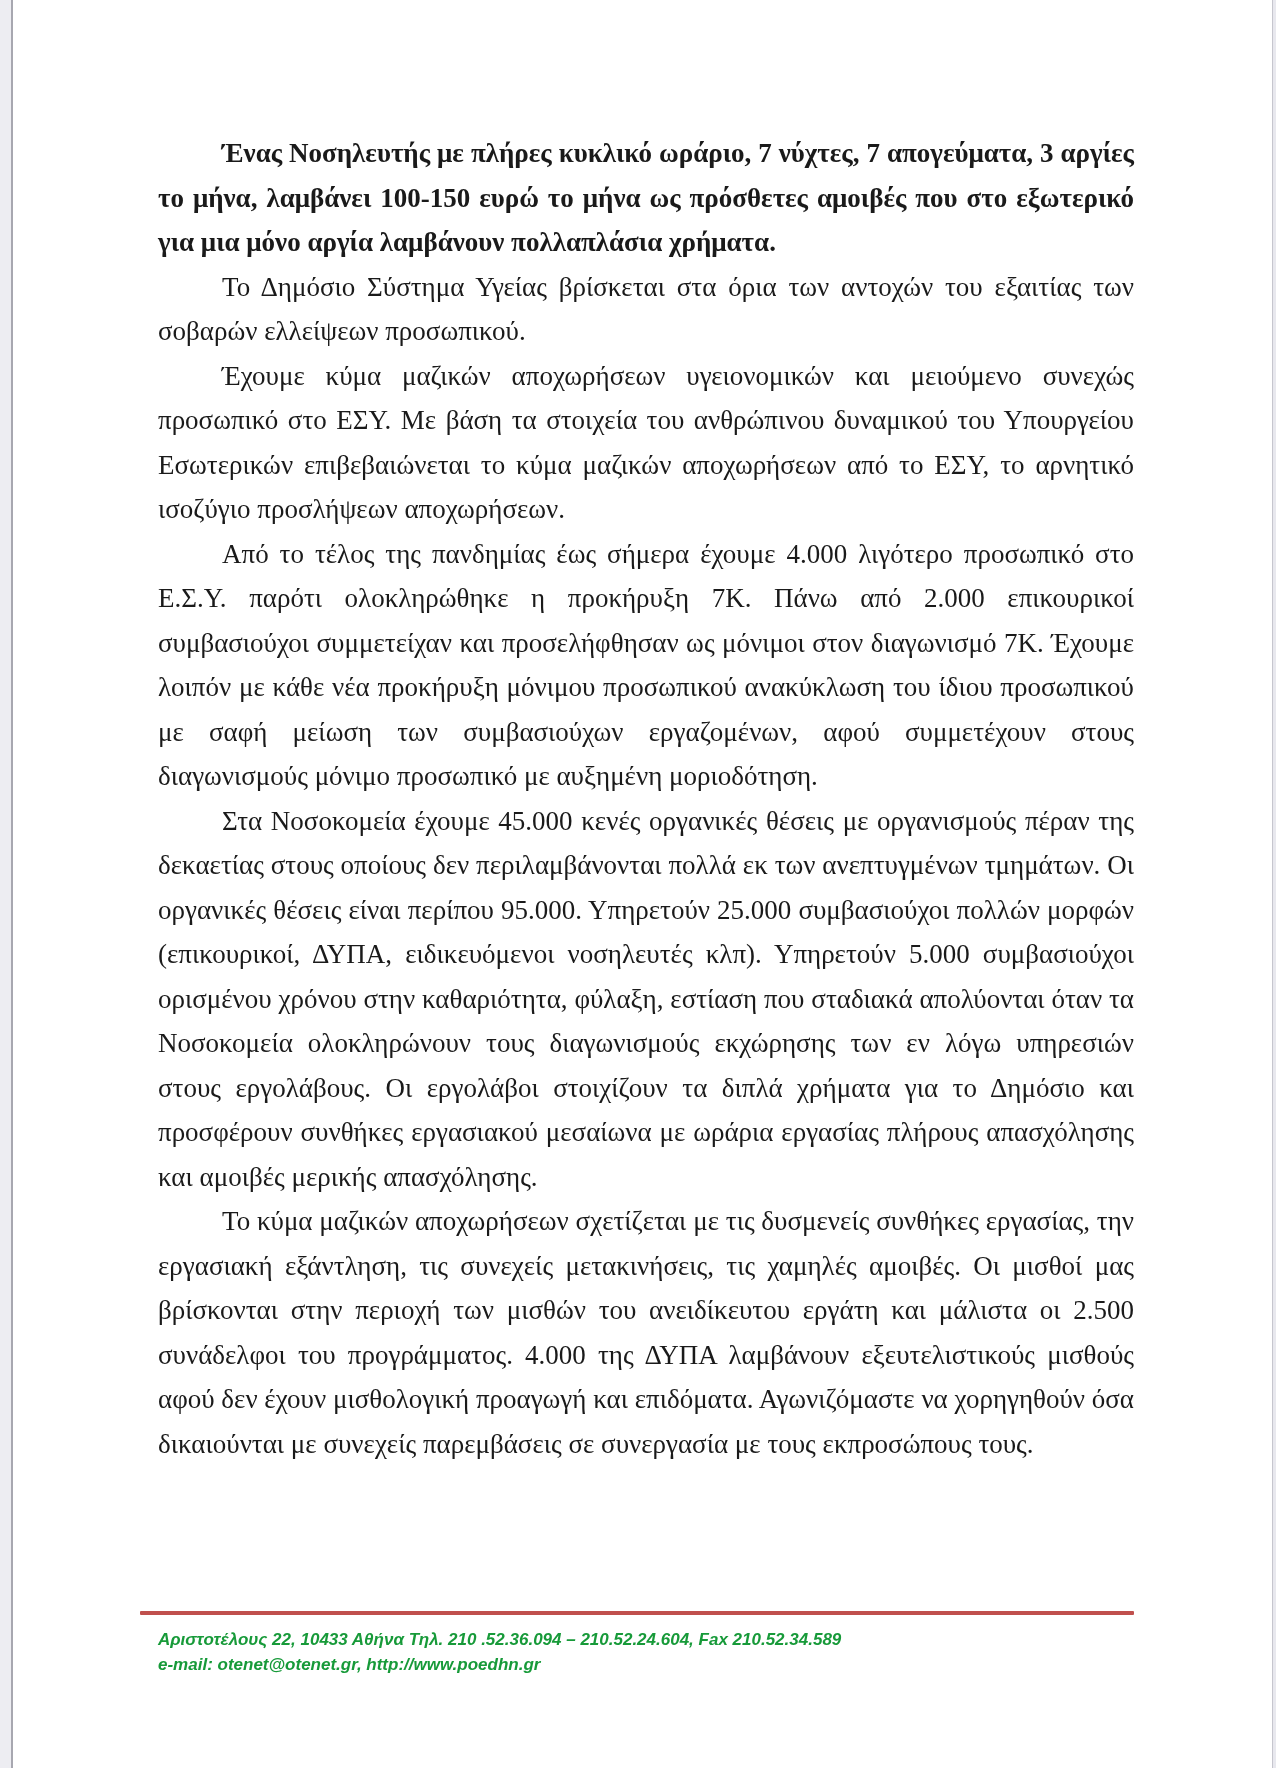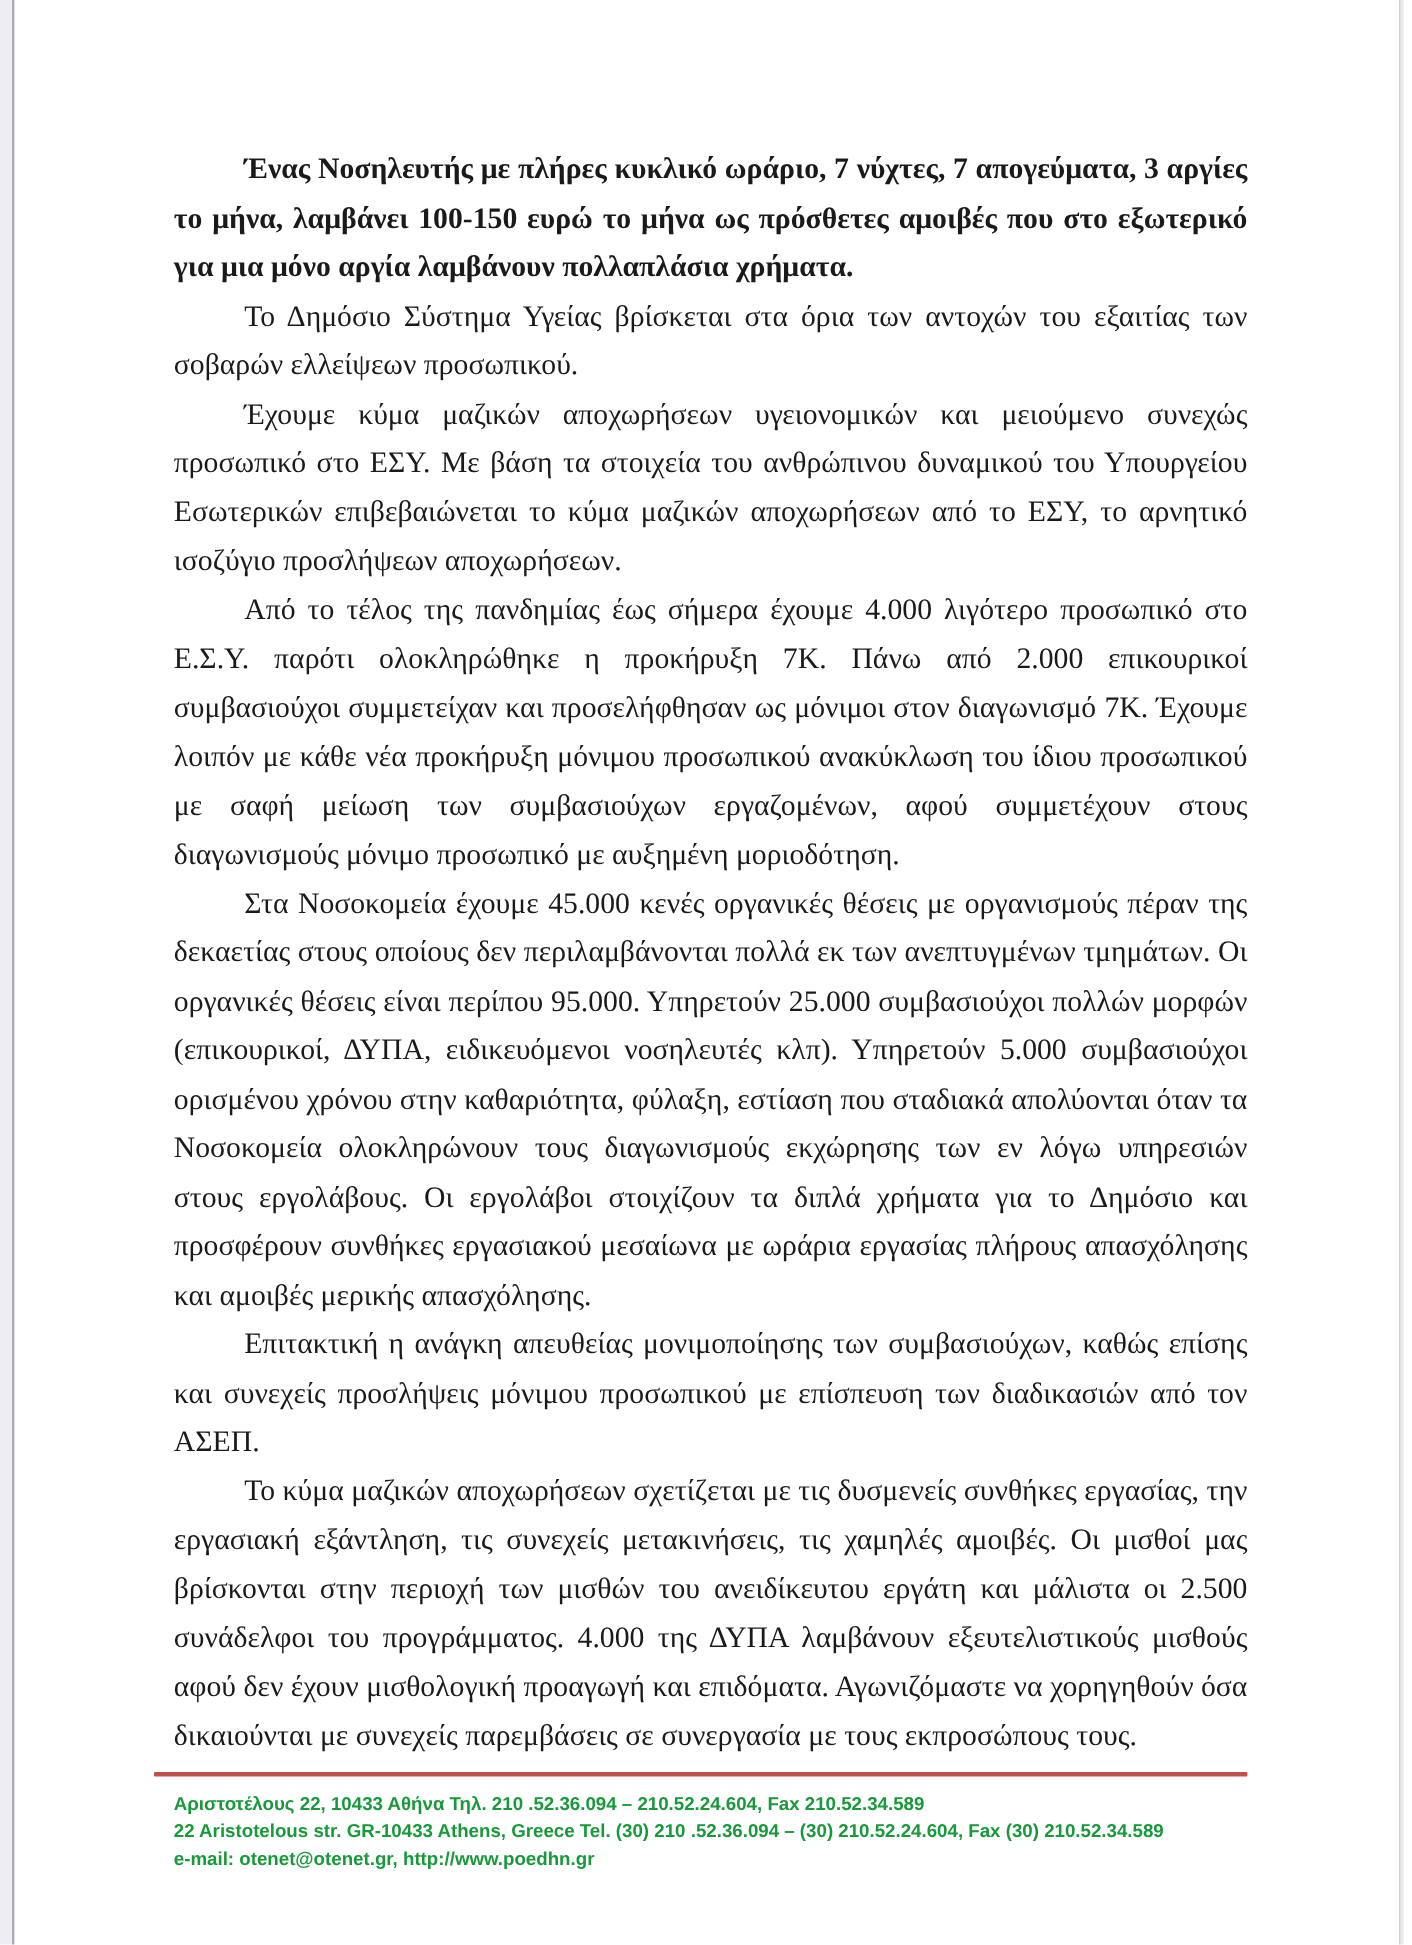--- a/index.html
+++ b/index.html
@@ -60,41 +60,40 @@
     left: 158px;
     top: 1627px;
     width: 1000px;
     font-family: "Liberation Sans", sans-serif;
     font-weight: bold;
     font-size: 17px;
     line-height: 25px;
   }
   .footer-text div {
     white-space: nowrap;
+    font-style: italic;
   }
 </style>
 </head>
 <body>
 
 <div class="page">
 
   <div class="edge-left"></div>
   <div class="edge-right"></div>
 
   <main class="content" style="color: rgb(26, 26, 26);">
     <p class="lead">Ένας Νοσηλευτής με πλήρες κυκλικό ωράριο, 7 νύχτες, 7 απογεύματα, 3 αργίες το μήνα, λαμβάνει 100-150 ευρώ το μήνα ως πρόσθετες αμοιβές που στο εξωτερικό για μια μόνο αργία λαμβάνουν πολλαπλάσια χρήματα.</p>
     <p>Το Δημόσιο Σύστημα Υγείας βρίσκεται στα όρια των αντοχών του εξαιτίας των σοβαρών ελλείψεων προσωπικού.</p>
     <p>Έχουμε κύμα μαζικών αποχωρήσεων υγειονομικών και μειούμενο συνεχώς προσωπικό στο ΕΣΥ. Με βάση τα στοιχεία του ανθρώπινου δυναμικού του Υπουργείου Εσωτερικών επιβεβαιώνεται το κύμα μαζικών αποχωρήσεων από το ΕΣΥ, το αρνητικό ισοζύγιο προσλήψεων αποχωρήσεων.</p>
     <p>Από το τέλος της πανδημίας έως σήμερα έχουμε 4.000 λιγότερο προσωπικό στο Ε.Σ.Υ. παρότι ολοκληρώθηκε η προκήρυξη 7Κ. Πάνω από 2.000 επικουρικοί συμβασιούχοι συμμετείχαν και προσελήφθησαν ως μόνιμοι στον διαγωνισμό 7Κ. Έχουμε λοιπόν με κάθε νέα προκήρυξη μόνιμου προσωπικού ανακύκλωση του ίδιου προσωπικού με σαφή μείωση των συμβασιούχων εργαζομένων, αφού συμμετέχουν στους διαγωνισμούς μόνιμο προσωπικό με αυξημένη μοριοδότηση.</p>
     <p>Στα Νοσοκομεία έχουμε 45.000 κενές οργανικές θέσεις με οργανισμούς πέραν της δεκαετίας στους οποίους δεν περιλαμβάνονται πολλά εκ των ανεπτυγμένων τμημάτων. Οι οργανικές θέσεις είναι περίπου 95.000. Υπηρετούν 25.000 συμβασιούχοι πολλών μορφών (επικουρικοί, ΔΥΠΑ, ειδικευόμενοι νοσηλευτές κλπ). Υπηρετούν 5.000 συμβασιούχοι ορισμένου χρόνου στην καθαριότητα, φύλαξη, εστίαση που σταδιακά απολύονται όταν τα Νοσοκομεία ολοκληρώνουν τους διαγωνισμούς εκχώρησης των εν λόγω υπηρεσιών στους εργολάβους. Οι εργολάβοι στοιχίζουν τα διπλά χρήματα για το Δημόσιο και προσφέρουν συνθήκες εργασιακού μεσαίωνα με ωράρια εργασίας πλήρους απασχόλησης και αμοιβές μερικής απασχόλησης.</p>
-    <p>Επιτακτική η ανάγκη απευθείας μονιμοποίησης των συμβασιούχων, καθώς επίσης και συνεχείς προσλήψεις μόνιμου προσωπικού με επίσπευση των διαδικασιών από τον ΑΣΕΠ.</p>
     <p>Το κύμα μαζικών αποχωρήσεων σχετίζεται με τις δυσμενείς συνθήκες εργασίας, την εργασιακή εξάντληση, τις συνεχείς μετακινήσεις, τις χαμηλές αμοιβές. Οι μισθοί μας βρίσκονται στην περιοχή των μισθών του ανειδίκευτου εργάτη και μάλιστα οι 2.500 συνάδελφοι του προγράμματος. 4.000 της ΔΥΠΑ λαμβάνουν εξευτελιστικούς μισθούς αφού δεν έχουν μισθολογική προαγωγή και επιδόματα. Αγωνιζόμαστε να χορηγηθούν όσα δικαιούνται με συνεχείς παρεμβάσεις σε συνεργασία με τους εκπροσώπους τους.</p>
   </main>
 
   <div class="footer-rule" style="background: rgb(192, 80, 77);"></div>
 
   <footer class="footer-text" style="color: rgb(23, 154, 57);">
     <div>Αριστοτέλους 22, 10433 Αθήνα Τηλ. 210 .52.36.094 – 210.52.24.604, Fax 210.52.34.589</div>
-    <div>22 Aristotelous str. GR-10433 Athens, Greece Tel. (30) 210 .52.36.094 – (30) 210.52.24.604, Fax (30) 210.52.34.589</div>
     <div>e-mail: otenet@otenet.gr, http://www.poedhn.gr</div>
   </footer>
 
 </div>
 
 </body></html>

